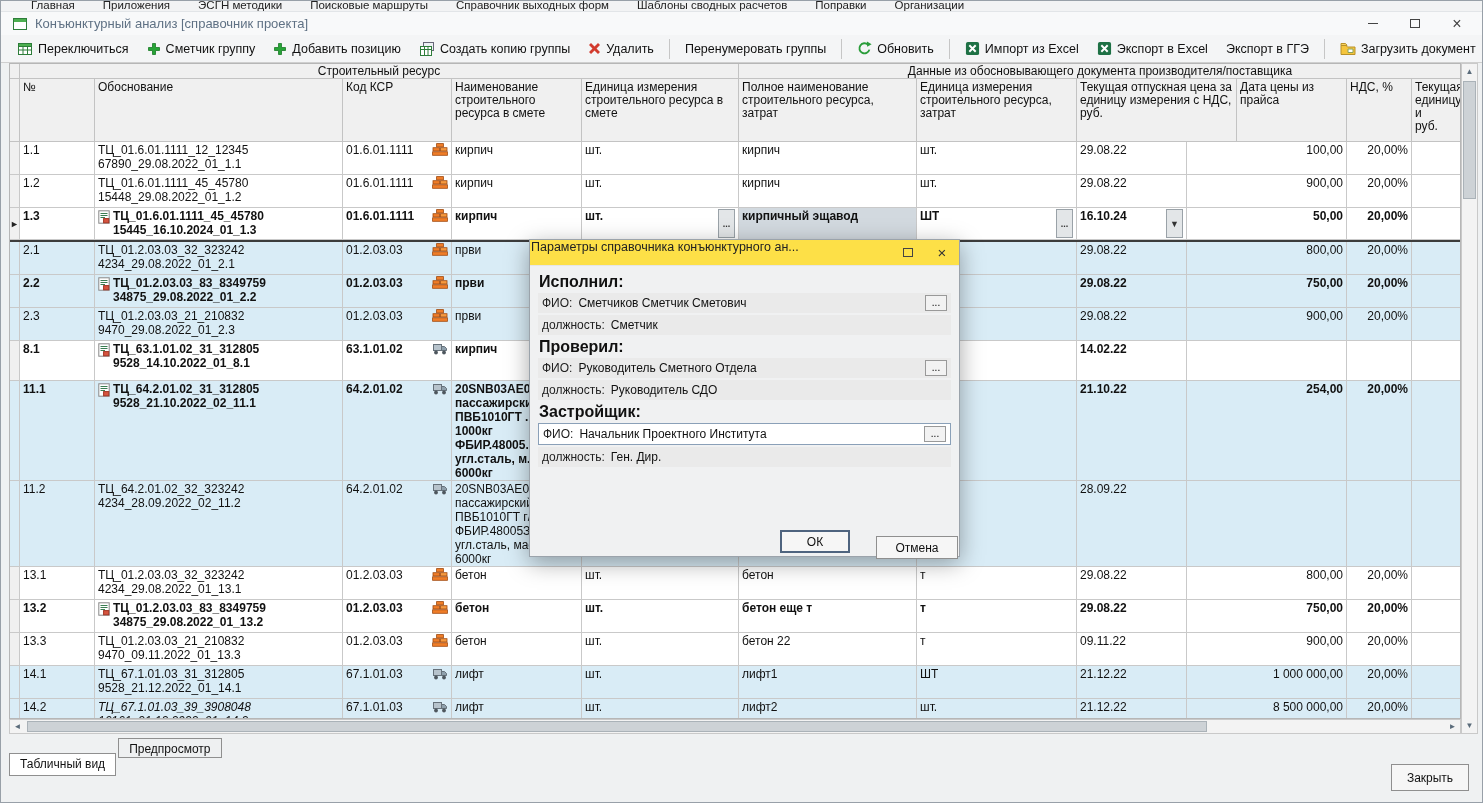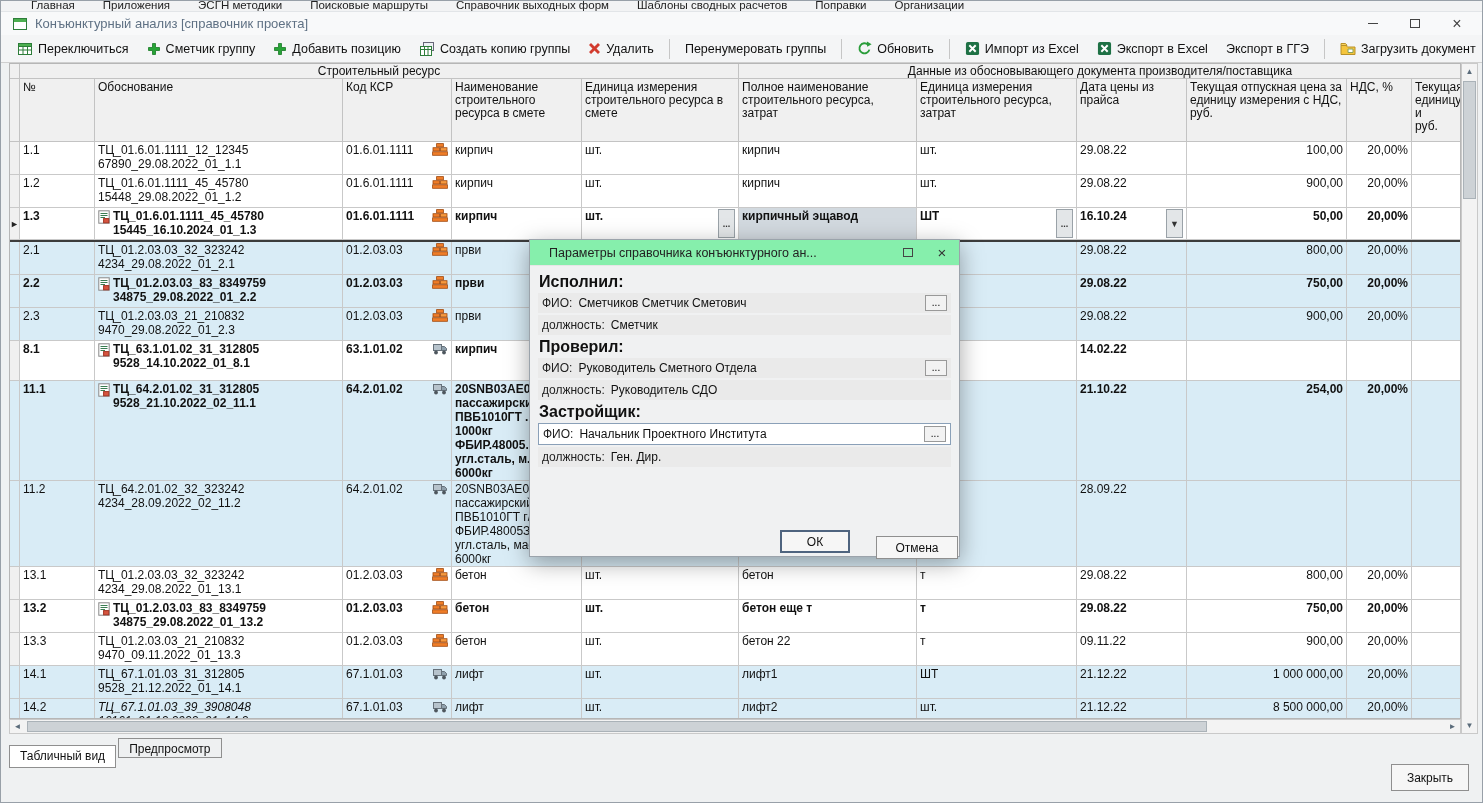--- a/index.html
+++ b/index.html
@@ -49,28 +49,28 @@
 
 .vscroll{position:absolute;left:1460px;top:62px;width:17px;height:671px;background:#f3f3f3;border:1px solid #c9c9c9;display:flex;flex-direction:column;align-items:center}
 .sarrow{font-size:8px;color:#5a6b7a;width:15px;height:15px;display:flex;align-items:center;justify-content:center;flex:none}
 .vthumb{width:13px;height:118px;background:#cdd2d6;border:1px solid #aab2b8;margin-top:2px;flex:none}
 .vscroll .down{margin-top:auto}
 .hscroll{position:absolute;left:8px;top:718px;width:1452px;height:15px;background:#f3f3f3;border:1px solid #c9c9c9;display:flex;align-items:center}
 .hthumb{height:11px;width:1180px;background:#cdd2d6;border:1px solid #aab2b8;margin-left:2px;flex:none}
 .hscroll .sarrow:last-child{margin-left:auto}
 
 .tabs{position:absolute;left:8px;top:736px;height:24px;display:flex;align-items:flex-start}
-.tab{padding:3px 10px;border:1px solid #8f8f8f;background:#eef0f1;font-size:12px;height:20px;margin-top:8px;white-space:nowrap}
+.tab{padding:3px 10px;border:1px solid #8f8f8f;background:#eef0f1;font-size:12px;height:20px;margin-top:16px;white-space:nowrap}
 .tab.active{background:#fff;height:23px;position:relative;z-index:2}
 .tab+.tab{margin-left:2px;margin-top:1px}
 .btn{border:1px solid #8f8f8f;background:#f6f6f6;font:12px "Liberation Sans",sans-serif;color:#111;cursor:default}
 .close-btn{position:absolute;top:763px;right:13px;width:78px;height:27px}
 
 .dialog{position:absolute;left:528px;top:238px;width:431px;height:318px;background:#f0f1f2;border:1px solid #9ba3ab;box-shadow:0 6px 22px rgba(0,0,0,.35);z-index:20}
-.dlg-titlebar{height:26px;background:#86efac;display:flex;align-items:center;padding-left:19px;border-bottom:1px solid #e6e6e6}
+.dlg-titlebar{height:26px;background:#fde047;display:flex;padding-left:1px;border-bottom:1px solid #e6e6e6}
 .dlg-title{font-size:12.5px;color:#222;white-space:nowrap;overflow:hidden}
 .dlg-btn{width:34px;height:24px;display:flex;align-items:center;justify-content:center;font-size:15px;color:#333;flex:none}
 .dlg-btn.first{margin-left:auto}
 .dlg-body{position:absolute;top:26px;left:0;right:0;bottom:42px;padding:4px 8px;overflow:hidden}
 .sect-label{font-weight:bold;margin:3px 1px 2px;font-size:16px}
 .frow{display:flex;align-items:center;height:20px;background:#eaeaea;margin:2px 0;padding:0 4px;font-size:12px}
 .frow.edit{background:#fff;border:1px solid #8aa0b8;height:22px}
 .flab{margin-right:6px;color:#222;white-space:nowrap}
 .fval{white-space:nowrap;overflow:hidden}
 .dots{margin-left:auto;width:22px;height:16px;border:1px solid #999;background:#f2f2f2;font-size:10px;line-height:6px;cursor:default}
@@ -209,22 +209,22 @@
       </div>
       <div class="hrow head-row">
         <div class="ghc corner" style="width: 10px;"></div>
         <div class="ghc colh" style="width: 75px;">№</div>
         <div class="ghc colh" style="width: 248px;">Обоснование</div>
         <div class="ghc colh" style="width: 109px;">Код КСР</div>
         <div class="ghc colh" style="width: 130px;">Наименование строительного ресурса в смете</div>
         <div class="ghc colh" style="width: 157px;">Единица измерения строительного ресурса в смете</div>
         <div class="ghc colh" style="width: 178px;">Полное наименование строительного ресурса, затрат</div>
         <div class="ghc colh" style="width: 160px;">Единица измерения строительного ресурса, затрат</div>
+        <div class="ghc colh" style="width: 160px;">Текущая отпускная цена за единицу измерения с НДС, руб.</div>
         <div class="ghc colh" style="width: 110px;">Дата цены из прайса</div>
-        <div class="ghc colh" style="width: 160px;">Текущая отпускная цена за единицу измерения с НДС, руб.</div>
         <div class="ghc colh" style="width: 65px;">НДС, %</div>
         <div class="ghc colh" style="width: 50px;">Текущая
 единицу и
 руб.</div>
       </div>
       <div class="gbody">
         <div class="grow" style="height: 33px;">
           <div class="gc mcell" style="width: 10px;"></div>
           <div class="gc c-num" style="width: 75px;">
             <span class="ctext pre">1.1</span>

